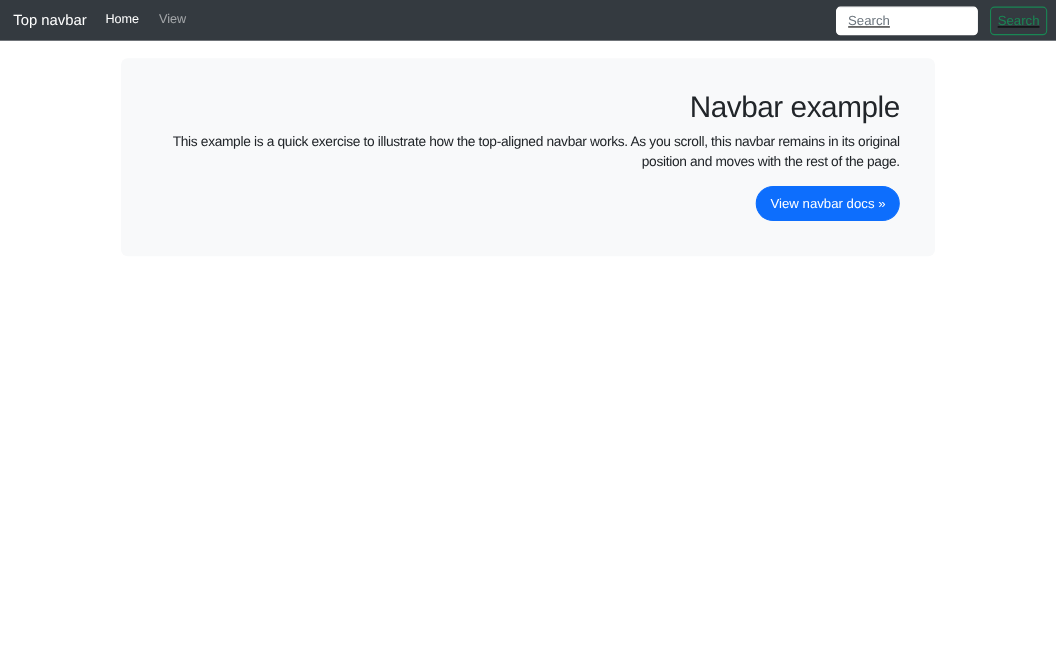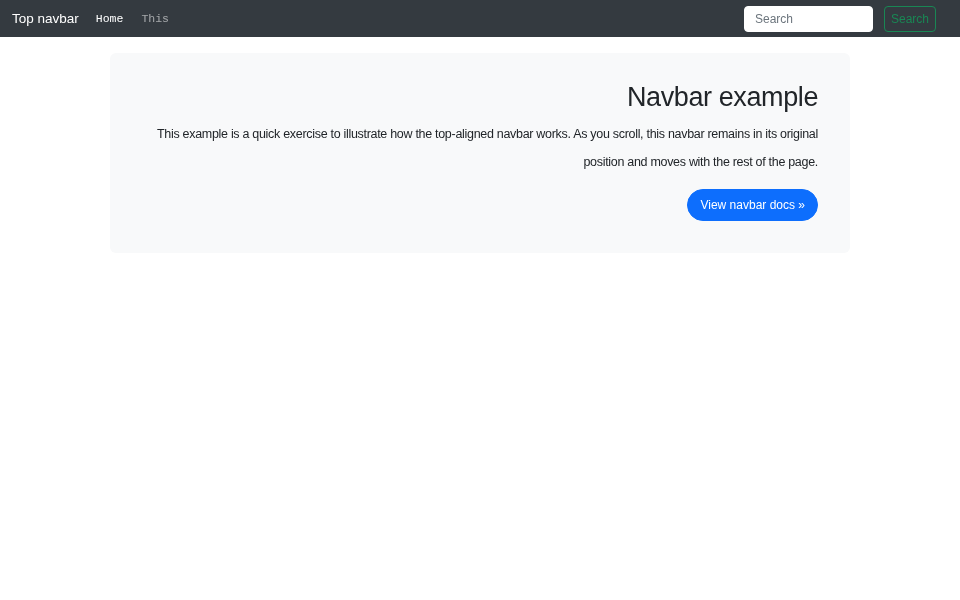--- a/index.html
+++ b/index.html
@@ -22,30 +22,30 @@
   
   .navbar{
     height:37px;background:var(--navbar-bg);
     display:flex;align-items:center;
     padding:0 8px 0 12px;
   }
   .brand{
     color:#ffffff;font-size:13.5px;line-height:37px;
     text-decoration:none;margin-right:8px;white-space:nowrap;
   }
-  .nav{display:flex;align-items:flex-end;list-style:none;margin:0;padding:0;font-family:Liberation Mono, monospace;}
+  .nav{display:flex;align-items:flex-end;list-style:none;margin:0;padding:0;}
   .nav-link{
     display:block;font-size:11.5px;line-height:37px;padding:0 9px;
     text-decoration:none;white-space:nowrap;
   }
   .nav-link.active{color:#ffffff;}
   .nav-link.default{color:var(--link);}
   .nav-link.disabled{color:var(--link-disabled);cursor:default;}
   .flex-spacer{flex:1;}
-  .search-form{display:flex;margin:16px;}
+  .search-form{display:flex;margin:0;text-decoration:underline;}
   .search-input{
     width:129px;height:26px;border:1px solid #ffffff;border-radius:4px;
     background:#ffffff;padding:0 10px;font-size:12px;color:var(--text);
     margin-right:11px;outline:none;
     font-family:"Liberation Sans","DejaVu Sans",sans-serif;
   }
   .search-input::placeholder{color:var(--placeholder);}
   .search-btn{
     height:26px;padding:0 6px;font-size:12px;line-height:24px;
     background:transparent;color:var(--success);
@@ -56,40 +56,40 @@
   .container{width:740px;margin:16px auto 0;text-align:right;}
   .jumbotron{
     background:var(--box-bg);border-radius:6px;
     padding:28px 32px 32px;
   }
   .page-title{
     margin:0 0 7px;font-size:27px;font-weight:500;line-height:1.2;
     letter-spacing:-0.4px;color:var(--text);
   }
   .lead{
-    margin:0 0 13px;font-size:12.5px;line-height:28px;
+    margin:0 0 13px;font-size:12.5px;line-height:18px;
     letter-spacing:-0.3px;color:var(--text);max-width:690px;
   }
   .cta-btn{
     display:inline-block;background:var(--primary);color:#ffffff;
     font-size:12px;line-height:16px;padding:7px 12px;border-radius:16px;
     text-decoration:none;border:1px solid var(--primary);cursor:pointer;
   }
 </style>
 </head>
 <body>
 
 <nav class="navbar">
   <a href="#" class="brand">Top navbar</a>
   <ul class="nav">
     <li>
       <a href="#" class="nav-link active">Home</a>
     </li>
     <li>
-      <a href="#" class="nav-link default">This</a>
+      <a href="#" class="nav-link default">View</a>
     </li>
   </ul>
   <div class="flex-spacer"></div>
   <form class="search-form">
     <input type="text" class="search-input" placeholder="Search" style="">
     <button type="submit" class="search-btn">Search</button>
   </form>
 </nav>
 
 <main class="container">

